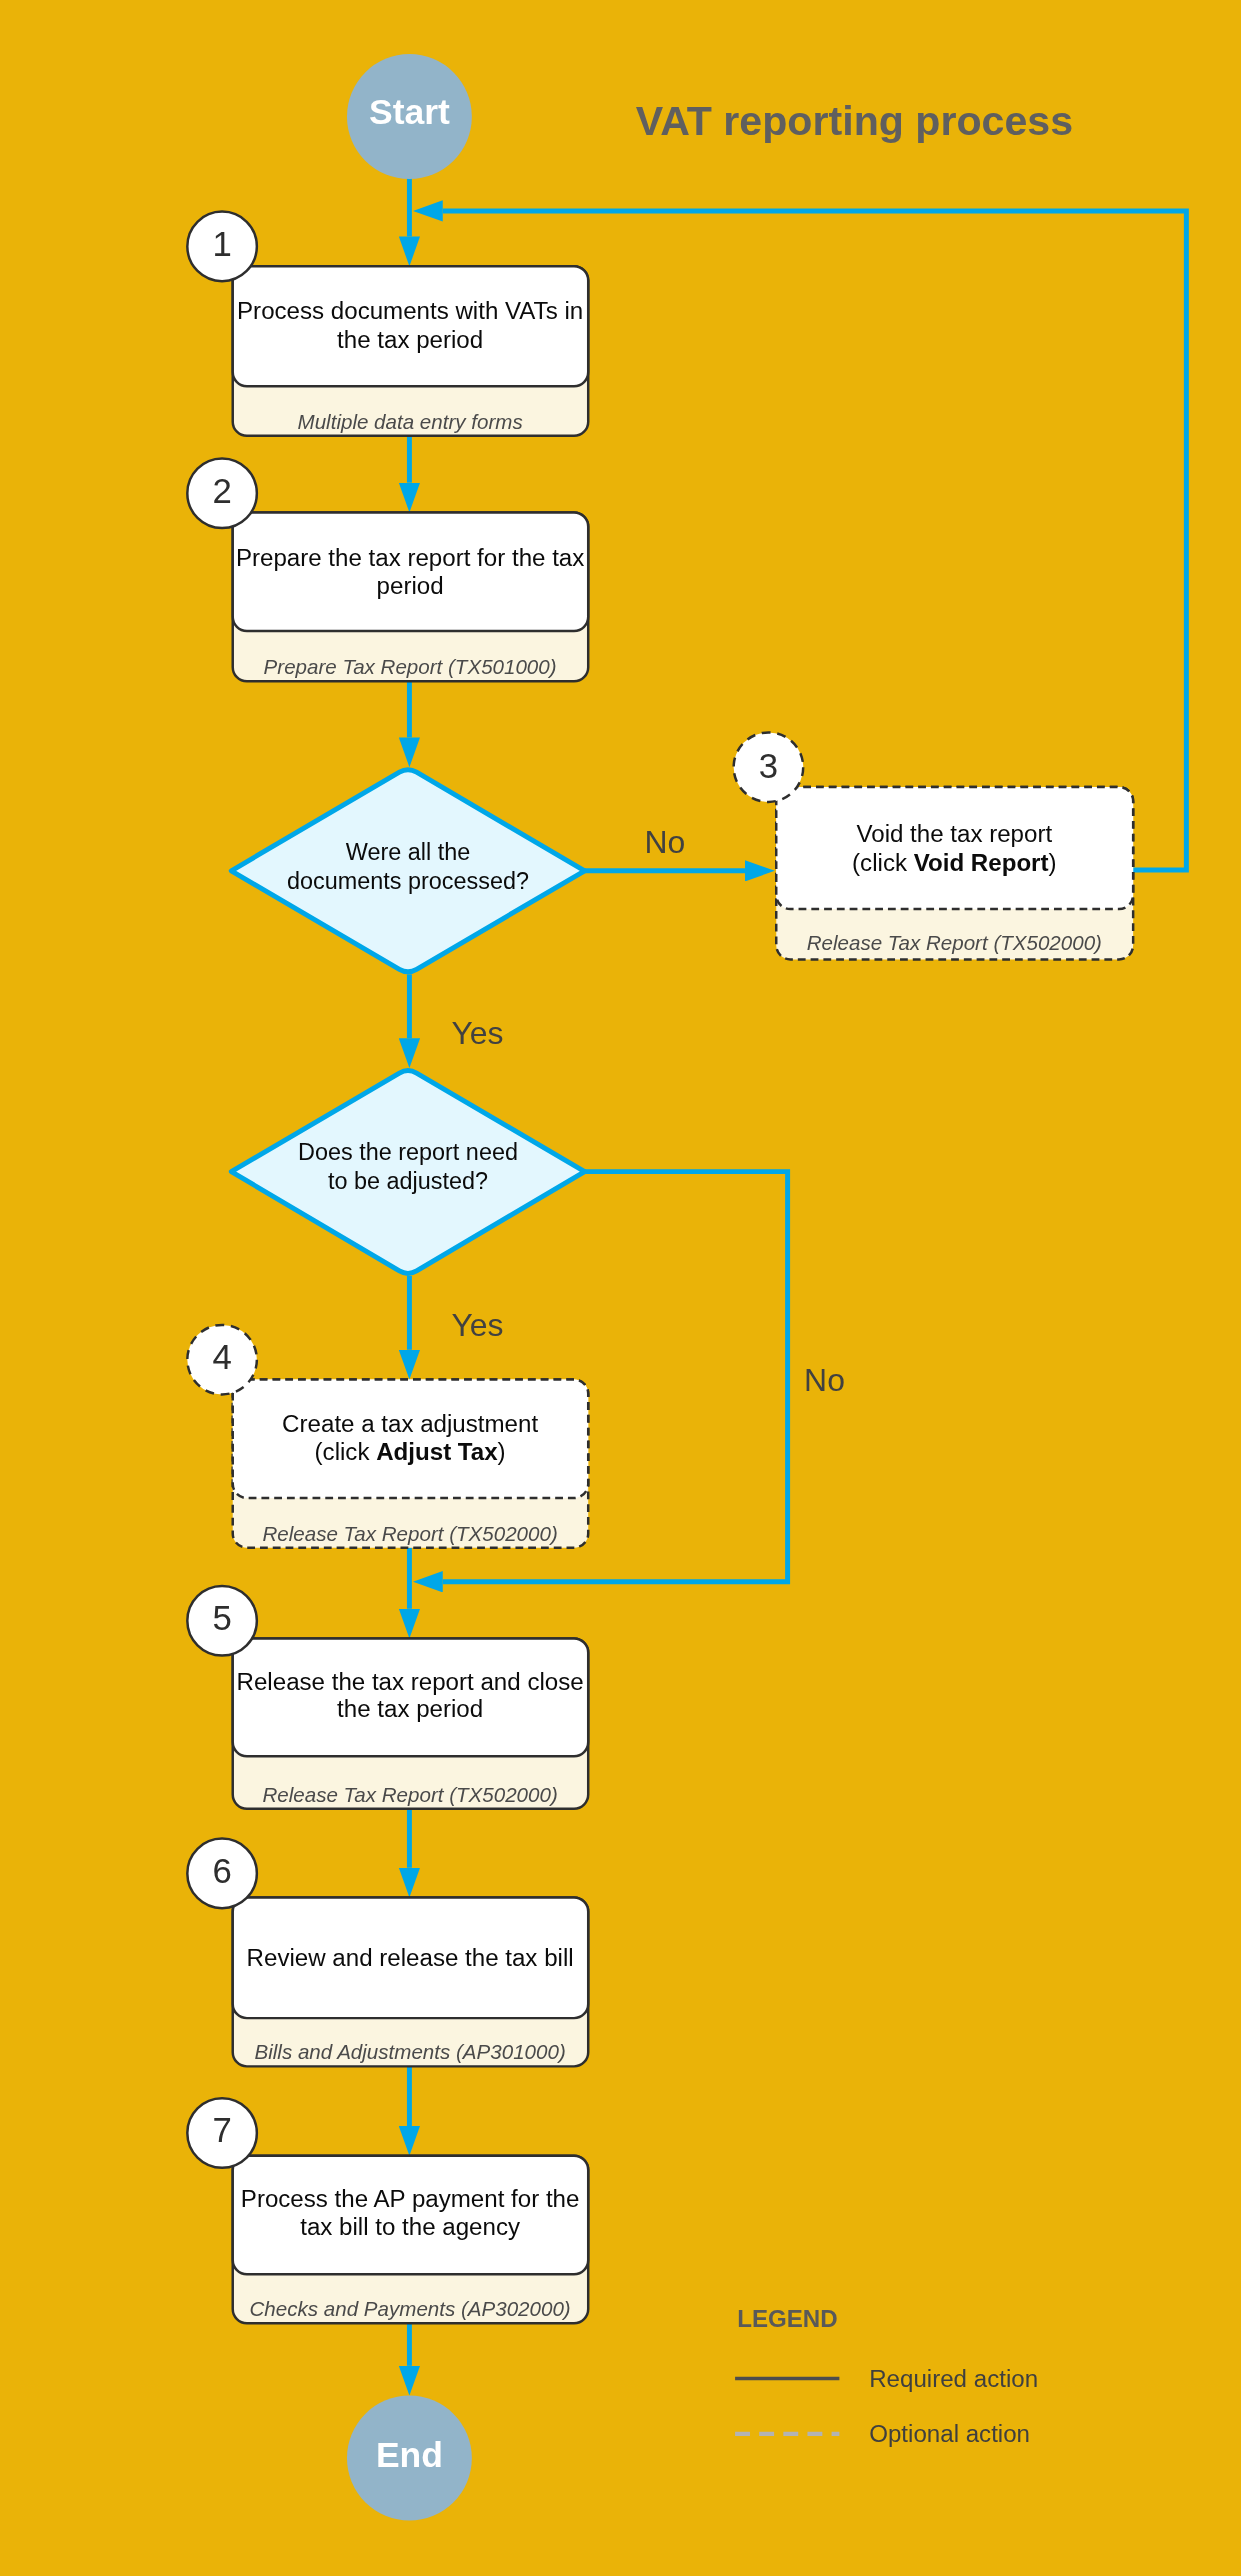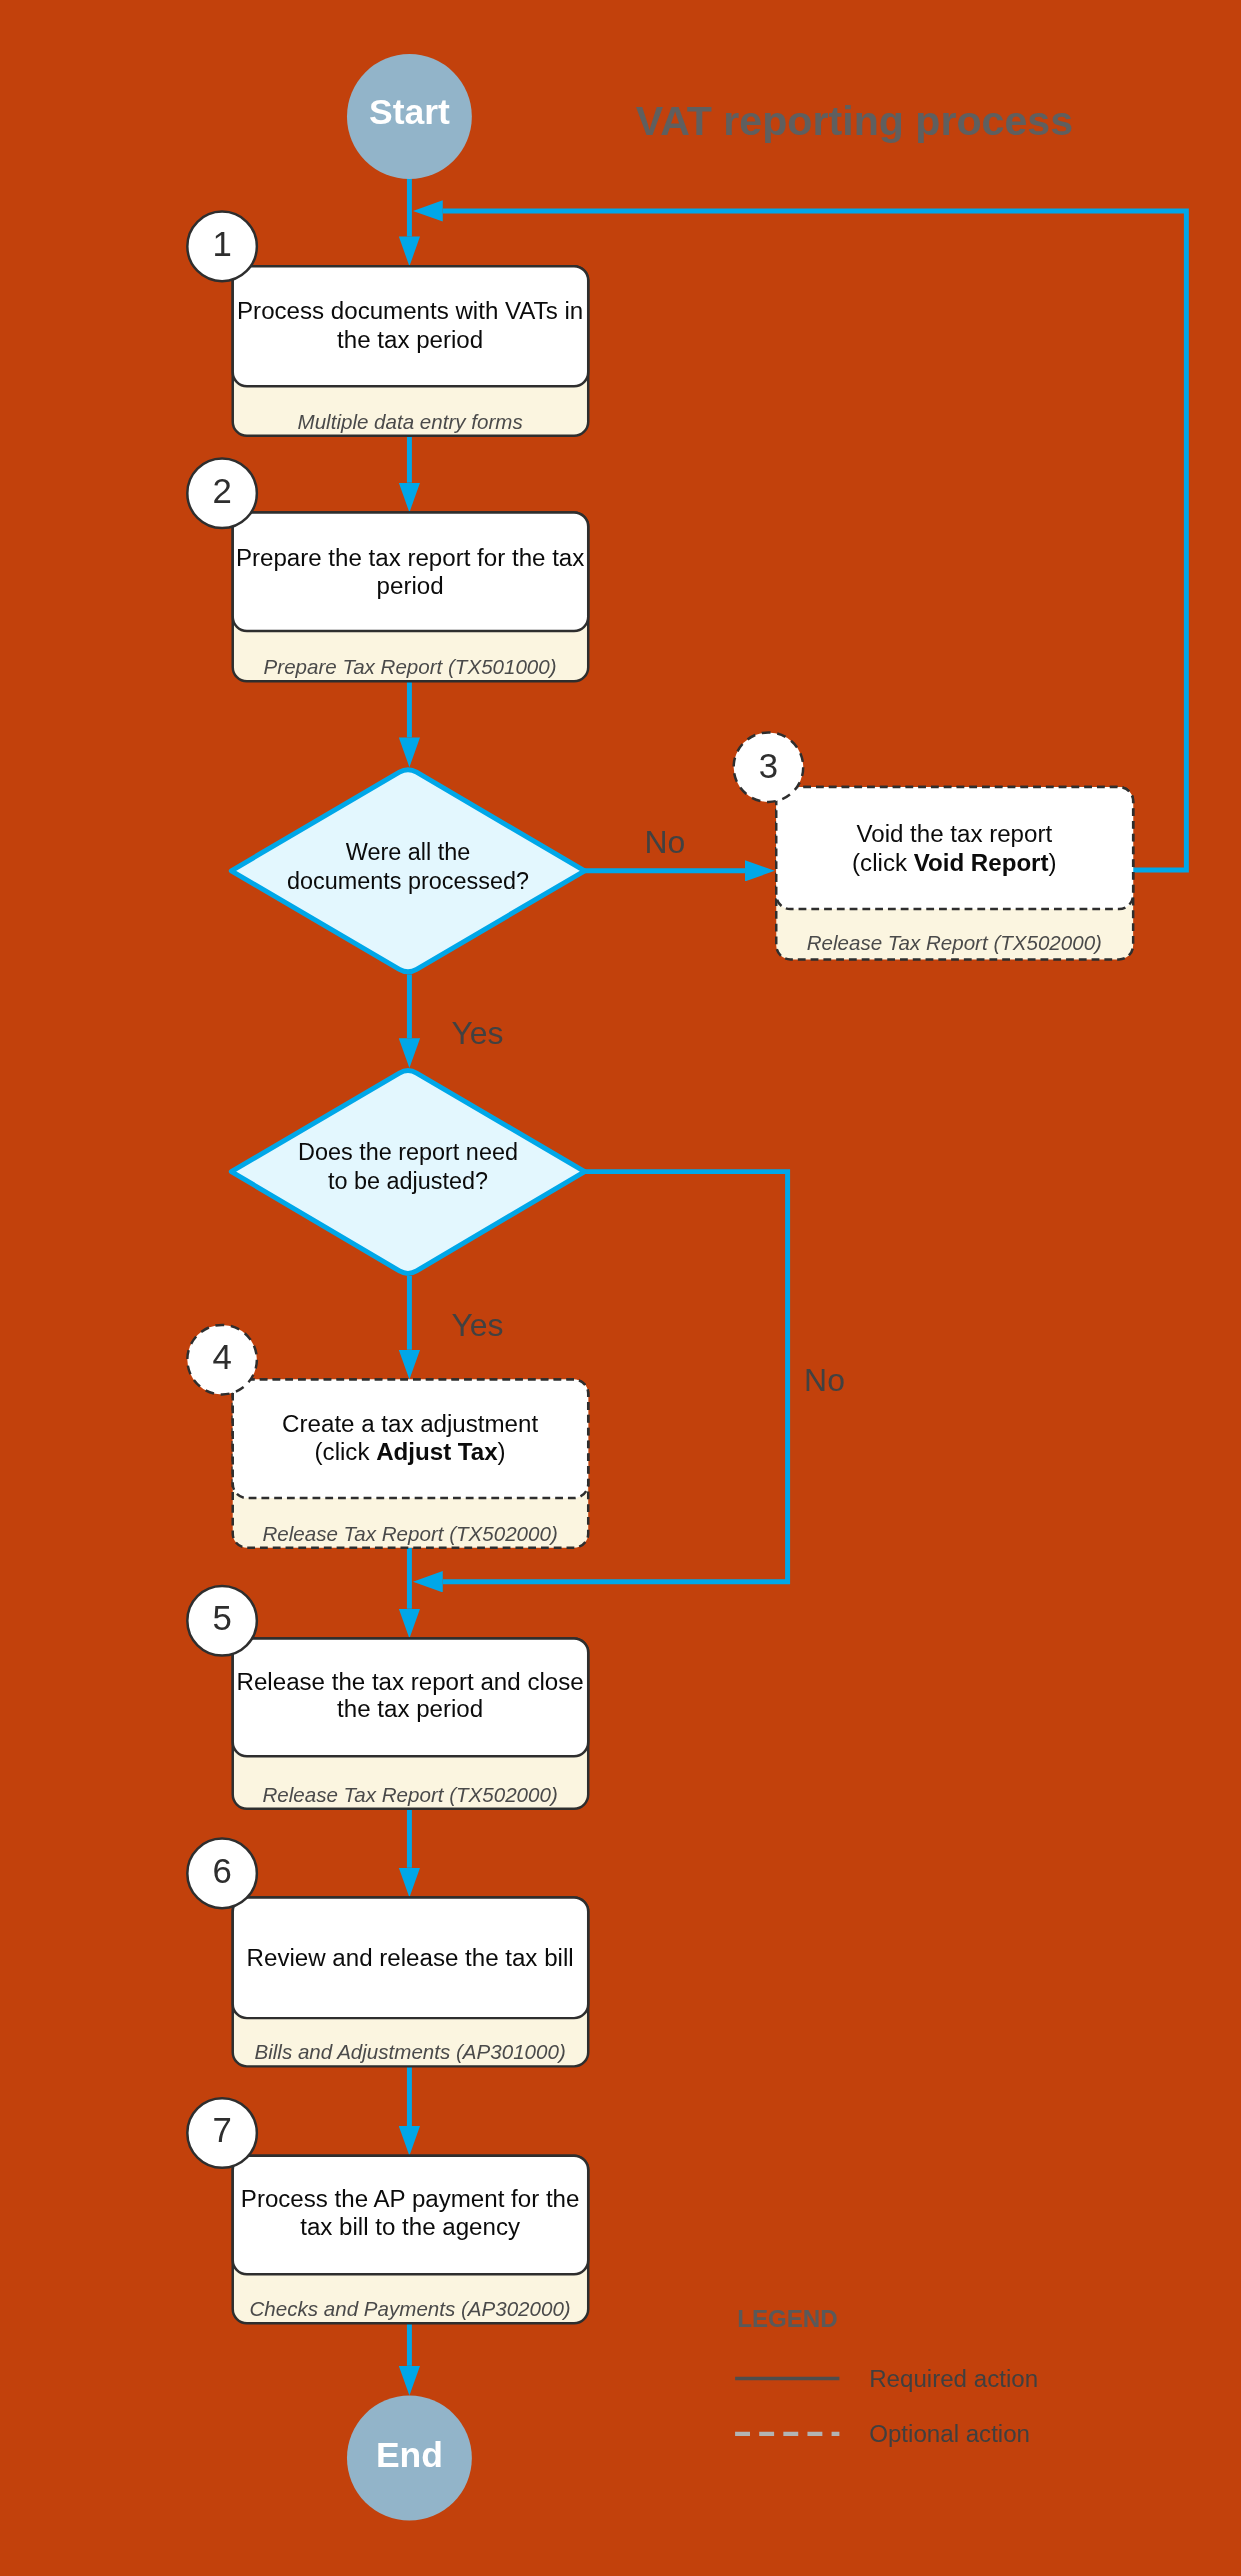--- a/index.html
+++ b/index.html
@@ -1,16 +1,16 @@
 <!DOCTYPE html>
 <html style="font-size:11.4px"><head>
 <meta charset="utf-8">
 <style>
   html,body{margin:0;padding:0;background:#ffffff;}
-  .page{position:relative;width:1241px;height:2576px;background:#c2410c;overflow:hidden;
+  .page{position:relative;width:1241px;height:2576px;background:#eab308;overflow:hidden;
         font-family:"Liberation Sans", sans-serif;}
   svg text{font-family:"Liberation Sans", sans-serif;}
 </style>
 </head>
 <body>
 <div class="page">
 <svg width="1241" height="2576" viewBox="0 0 1749 3630">
 <defs>
 <marker id="ah" markerUnits="userSpaceOnUse" markerWidth="44" markerHeight="30" refX="0" refY="15" orient="auto">
   <path d="M0 0 L42 15 L0 30 Z" fill="#00A7E8"></path>

